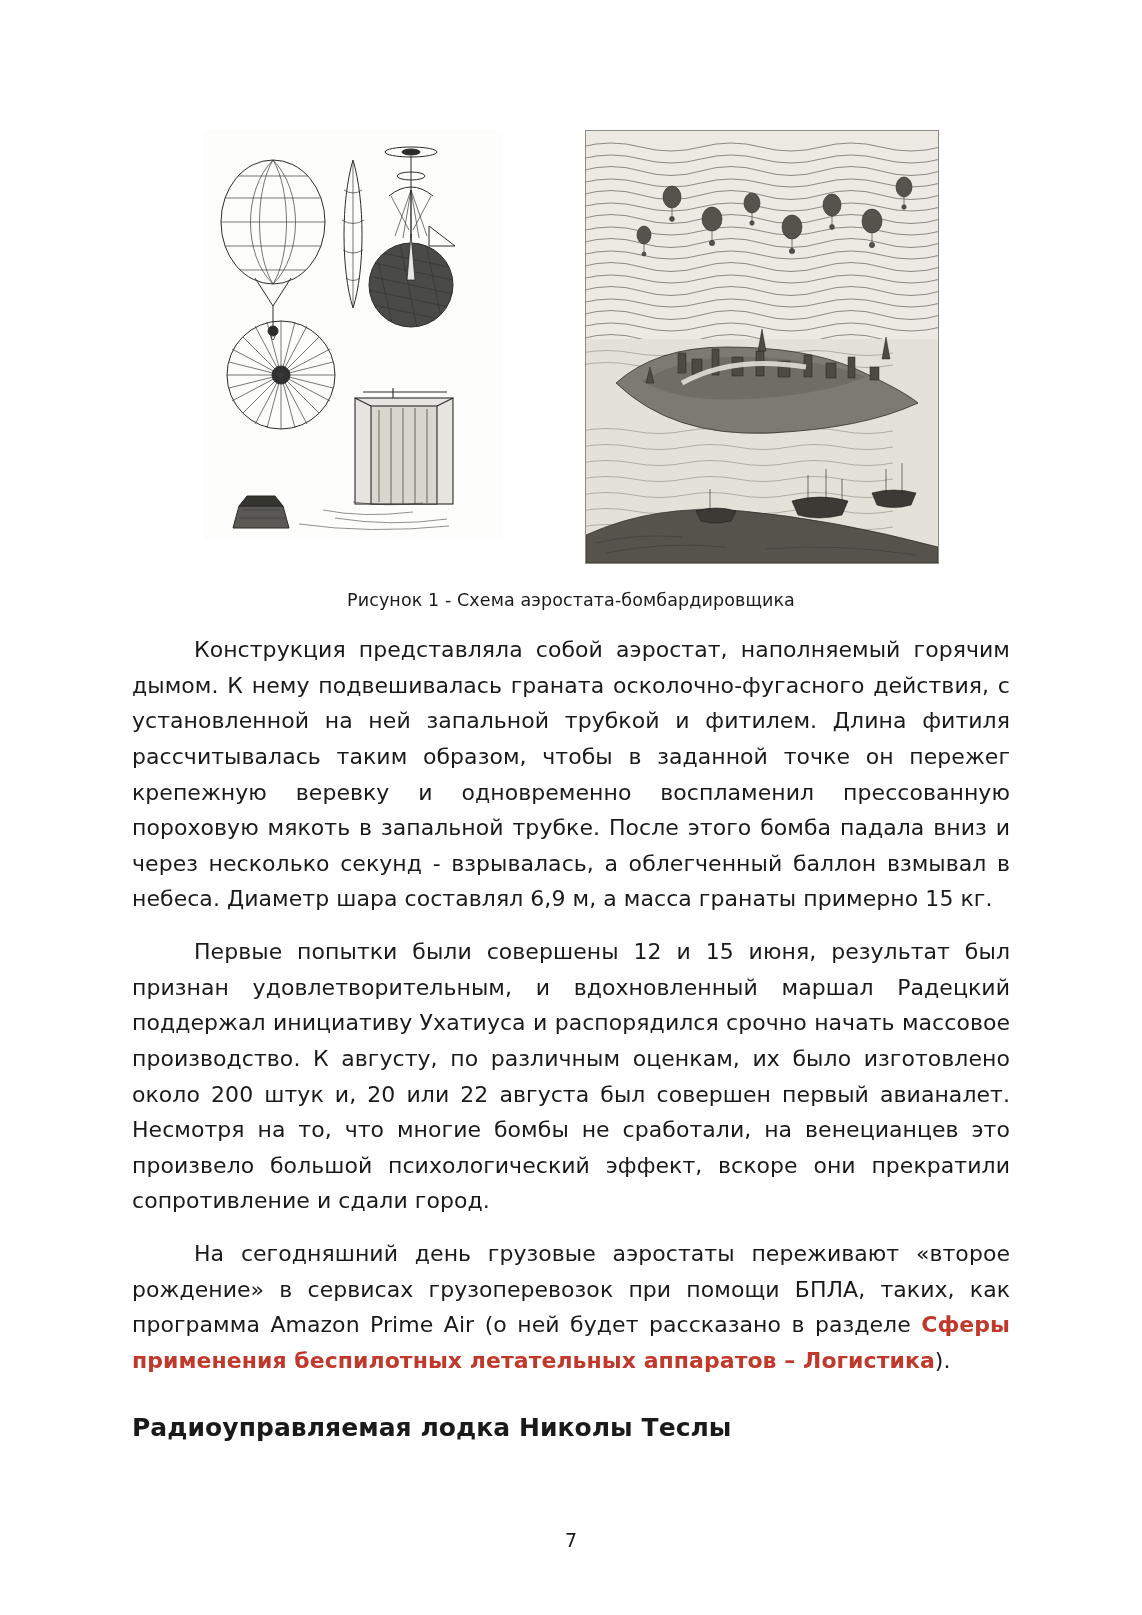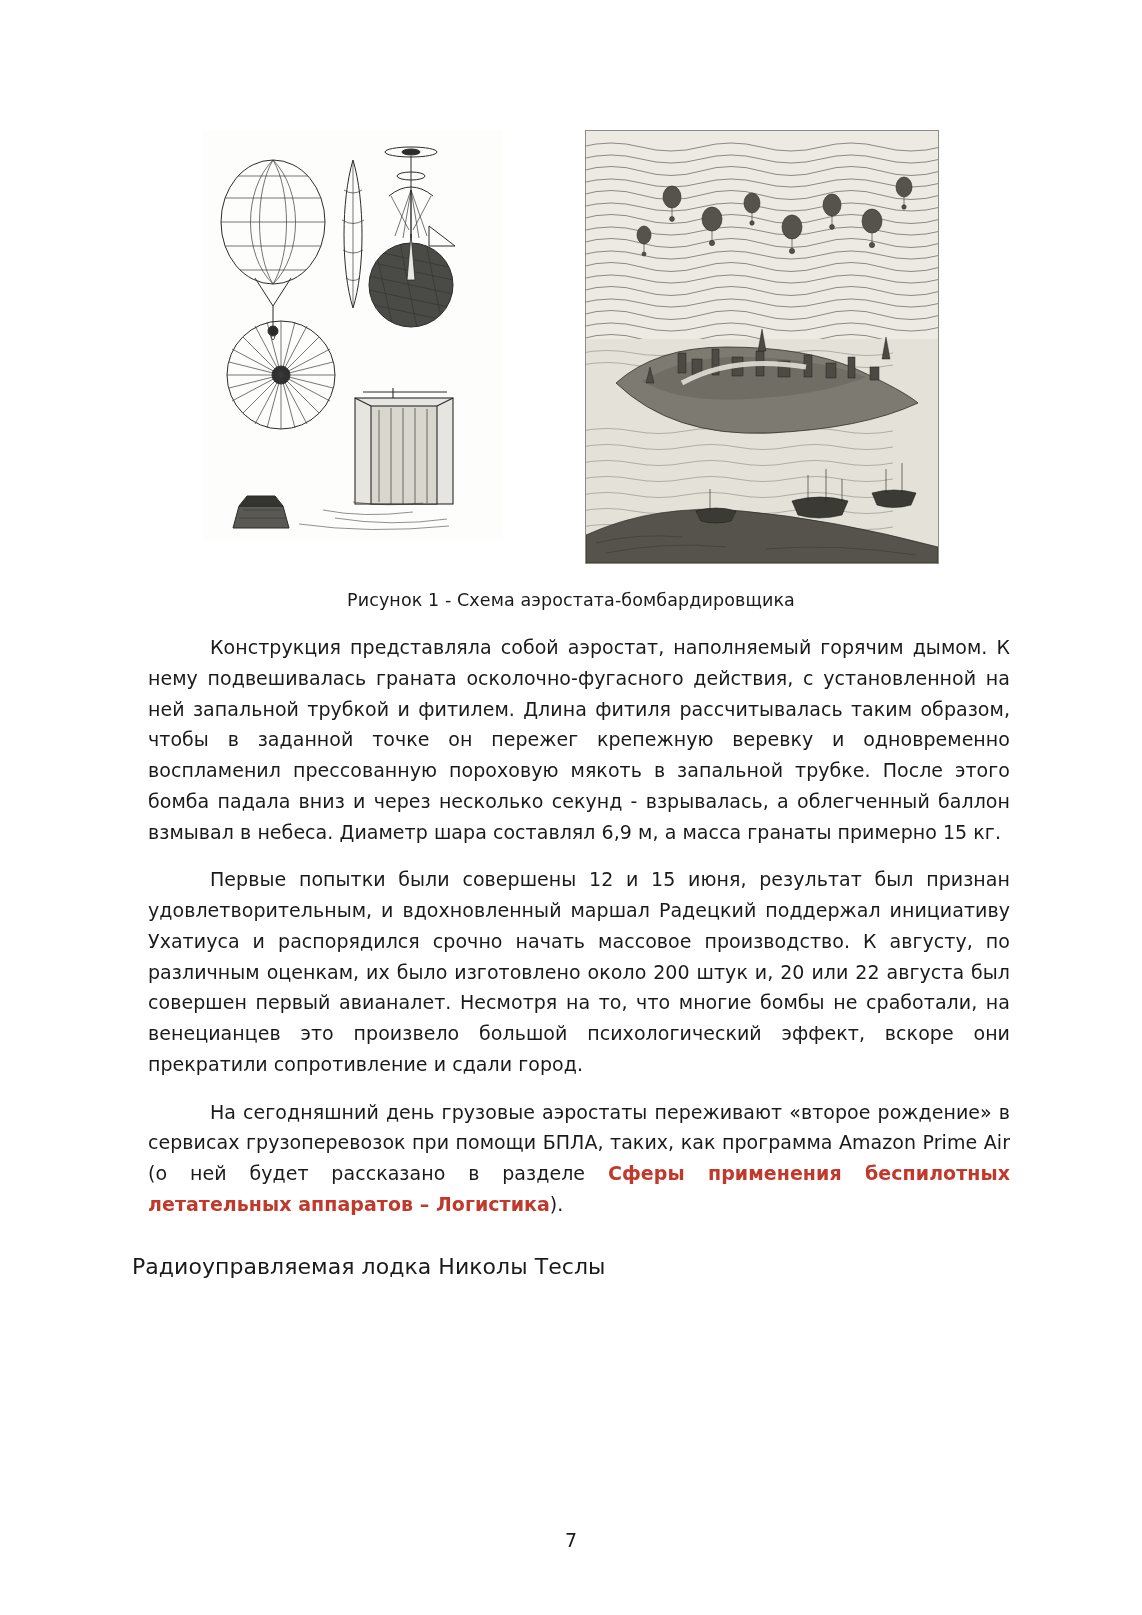--- a/index.html
+++ b/index.html
@@ -48,35 +48,35 @@
   }
   .figcaption {
     text-align: center;
     font-size: 17.5px;
     margin-top: 26px;
     letter-spacing: 0.1px;
   }
 
   
   p.body {
-    font-size: 19px;
+    font-size: 22px;
     line-height: 1.62;
     text-align: justify;
     text-indent: 62px;
-    margin: 17px 0 0 16px;
+    margin: 17px 0 0 0;
     letter-spacing: 0.05px;
   }
   p.body:first-of-type { margin-top: 22px; }
   .accent {
     color: #c0392b;
     font-weight: bold;
   }
   h3.subhead {
-    font-size: 22px;
-    font-weight: normal;
+    font-size: 25px;
+    font-weight: bold;
     margin: 34px 0 0 0;
     text-align: left;
     letter-spacing: 0.05px;
   }
   .page-number {
     position: absolute;
     bottom: 64px;
     left: 0;
     width: 100%;
     text-align: center;

